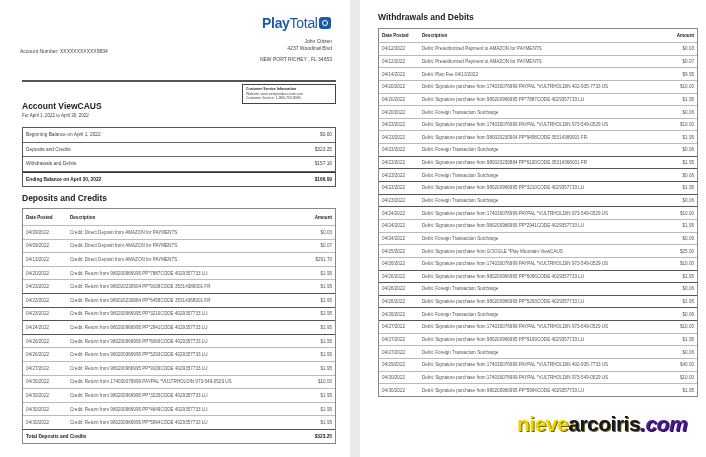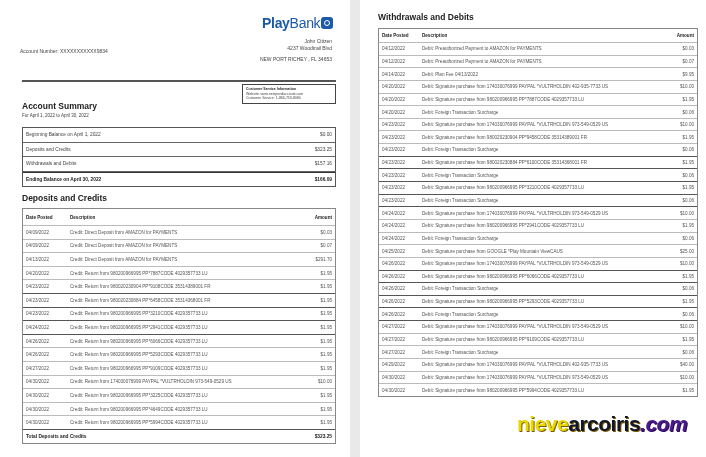--- a/index.html
+++ b/index.html
@@ -50,34 +50,34 @@
   .watermark { position: absolute; left: 517px; top: 412px; font-size: 21px; font-weight: bold; letter-spacing: -0.5px; text-shadow: 1px 1px 0 #7a5a00; }
   .wm1 { color: #e8d800; text-align: right; }
   .wm2 { color: #0f172a; }
   .wm3 { color: #4a1a8a; text-shadow: 1px 1px 0 #2a0a5a; font-style: italic; }
 </style>
 </head>
 <body>
 
 <div class="page page-left">
   <div class="acct-num">Account Number: XXXXXXXXXXX9834</div>
-  <div class="logo"><span>Play</span><span class="bank">Bank</span><span class="logo-mark"></span></div>
+  <div class="logo"><span>Play</span><span class="bank">Total</span><span class="logo-mark"></span></div>
   <div class="addr">
     <div>John Citizen</div>
     <div>4237 Woodtrail Blvd</div>
   </div>
   <div class="addr-city">NEW PORT RICHEY , FL 34653</div>
   <div class="rule"></div>
   <div class="cs-box">
     <div class="h">Customer Service Information</div>
     <div><span>Website:</span> <span>www.netspendaccount.com</span></div>
     <div><span>Customer Service:</span> <span>1-866-753-8080</span></div>
   </div>
 
-  <div class="sum-title">Account Summary</div>
+  <div class="sum-title">Account ViewCAUS</div>
   <div class="sum-sub">For April 1, 2022 to April 30, 2022</div>
   <div class="sum-table">
     <div class="sum-row">
         <span>Beginning Balance on April 1, 2022</span>
         <span>$0.00</span>
       </div>
     <div class="sum-row">
         <span>Deposits and Credits</span>
         <span>$323.25</span>
       </div>

